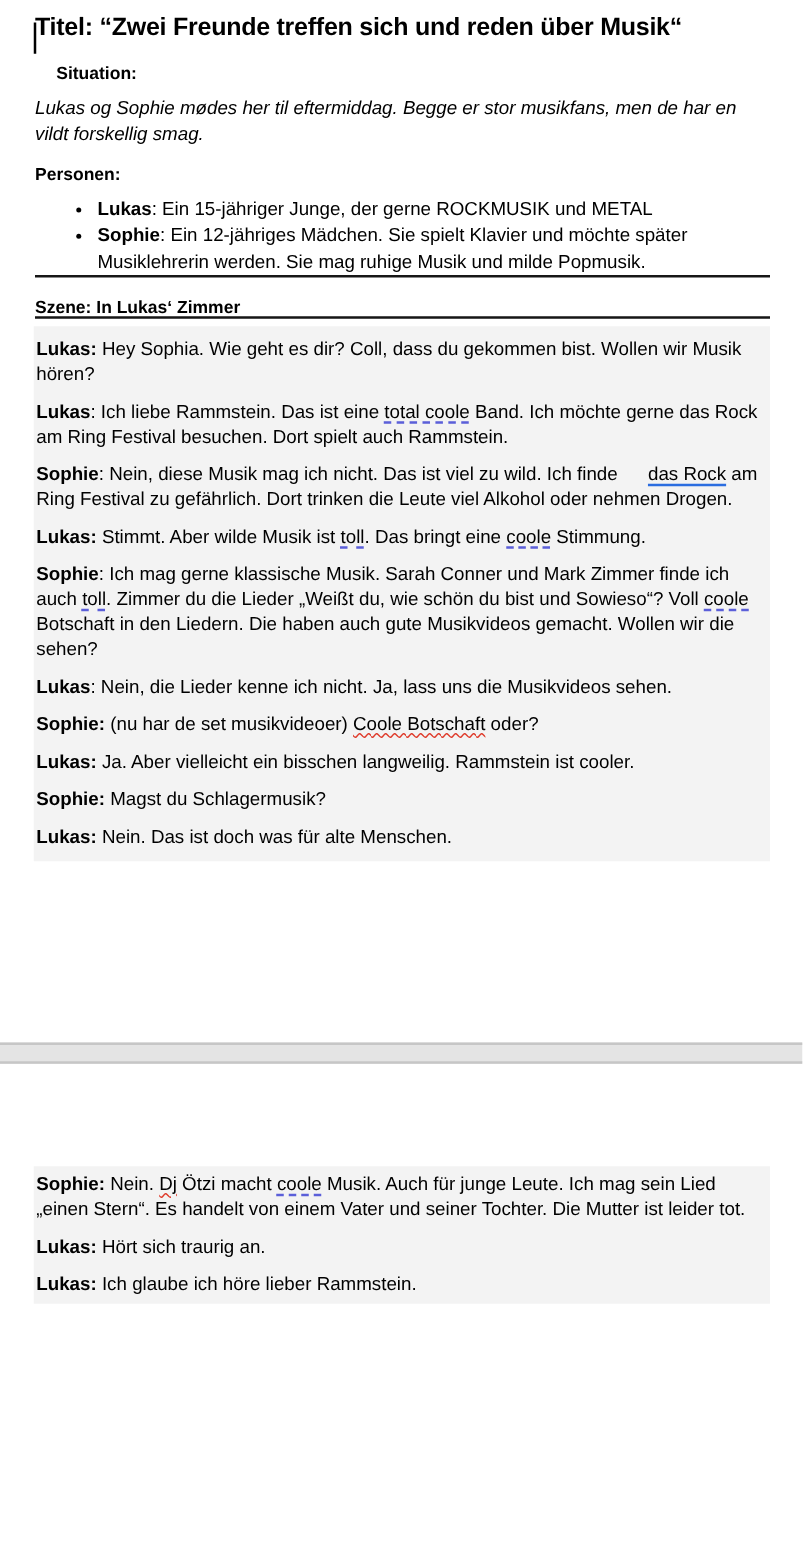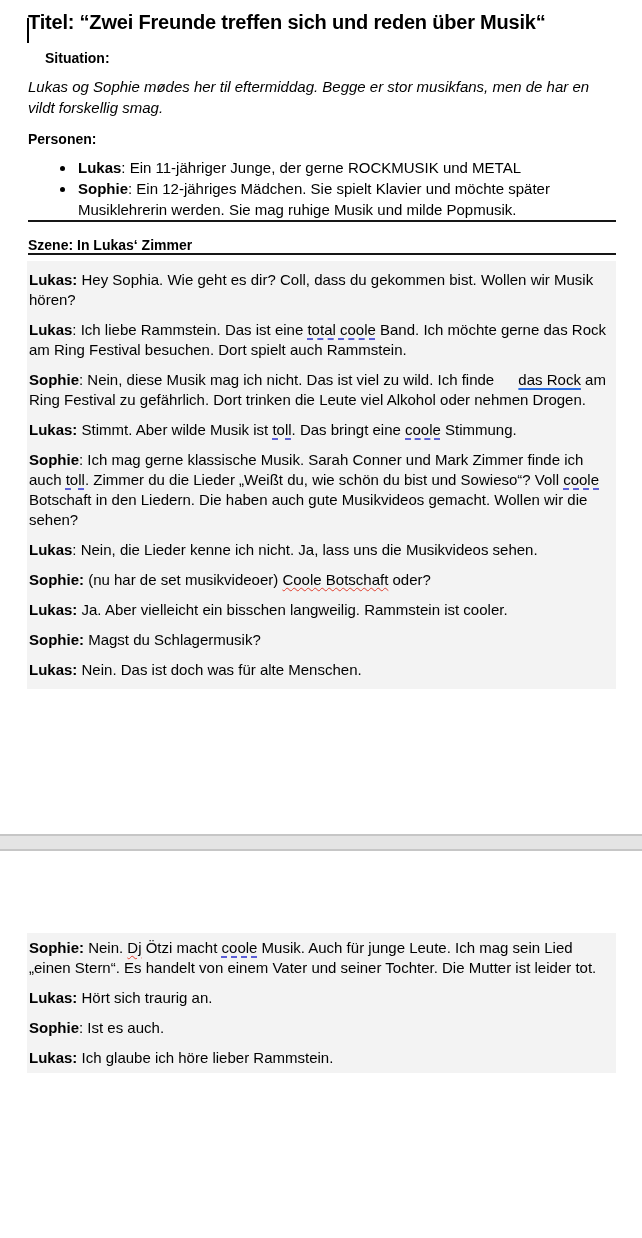--- a/index.html
+++ b/index.html
@@ -72,21 +72,21 @@
 
   <h1 class="title">Titel: “Zwei Freunde treffen sich und reden über Musik“</h1>
 
   <h2 class="h-small h-situation">Situation:</h2>
 
   <p class="situation-text">Lukas og Sophie mødes her til eftermiddag. Begge er stor musikfans, men de har en vildt forskellig smag.</p>
 
   <h2 class="h-small h-personen">Personen:</h2>
 
   <ul class="personen">
-      <li><span class="b">Lukas</span><span>: Ein 11-jähriger Junge, der gerne ROCKMUSIK und METAL</span></li>
+      <li><span class="b">Lukas</span><span>: Ein 15-jähriger Junge, der gerne ROCKMUSIK und METAL</span></li>
       <li><span class="b">Sophie</span><span>: Ein 12-jähriges Mädchen. Sie spielt Klavier und möchte später Musiklehrerin werden. Sie mag ruhige Musik und milde Popmusik.</span></li>
     </ul>
 
   <hr class="rule rule-1">
 
   <h2 class="h-small h-szene">Szene: In Lukas‘ Zimmer</h2>
 
   <hr class="rule rule-2">
 
   <div class="dialogue">
@@ -100,16 +100,15 @@
       <p><span class="b">Lukas:</span><span> Ja. Aber vielleicht ein bisschen langweilig. Rammstein ist cooler.</span></p>
       <p><span class="b">Sophie:</span><span> Magst du Schlagermusik?</span></p>
       <p><span class="b">Lukas:</span><span> Nein. Das ist doch was für alte Menschen.</span></p>
     </div>
 
   <div class="page-break"></div>
 
   <div class="dialogue dialogue-2">
       <p><span class="b">Sophie:</span><span> Nein. </span><span class="u-spell">Dj</span><span> Ötzi macht </span><span class="u-grammar">coole</span><span> Musik. Auch für junge Leute. Ich mag sein Lied „einen Stern“. Es handelt von einem Vater und seiner Tochter. Die Mutter ist leider tot.</span></p>
       <p><span class="b">Lukas:</span><span> Hört sich traurig an.</span></p>
-      <p><span class="b">Sophie</span><span>: Ist es auch.</span></p>
       <p><span class="b">Lukas:</span><span> Ich glaube ich höre lieber Rammstein.</span></p>
     </div>
 </div>
 
 </body></html>

